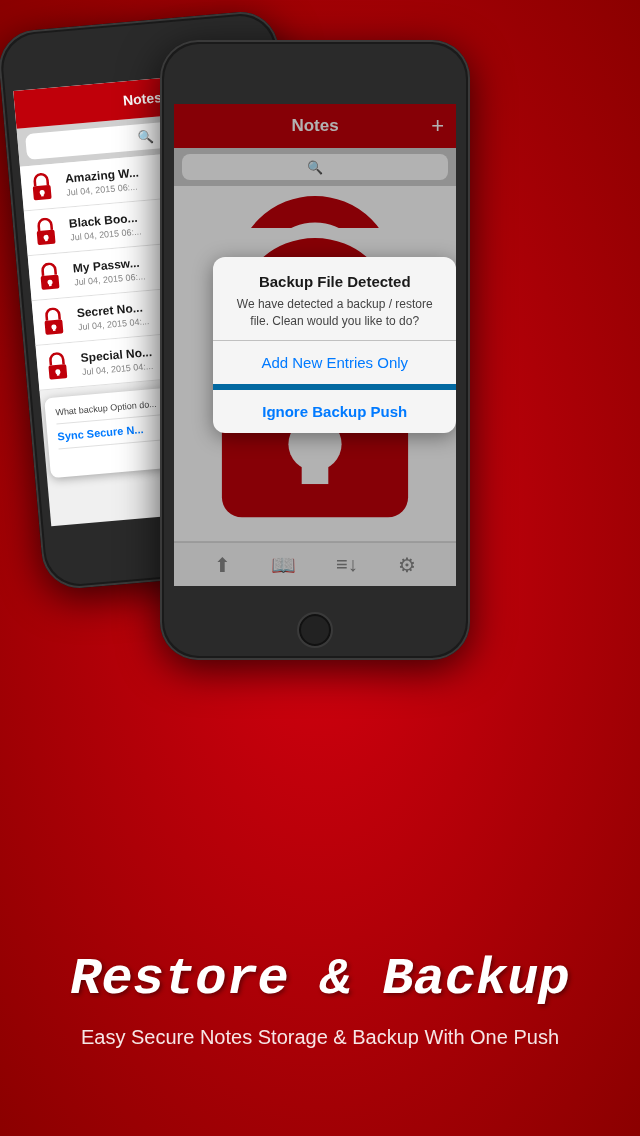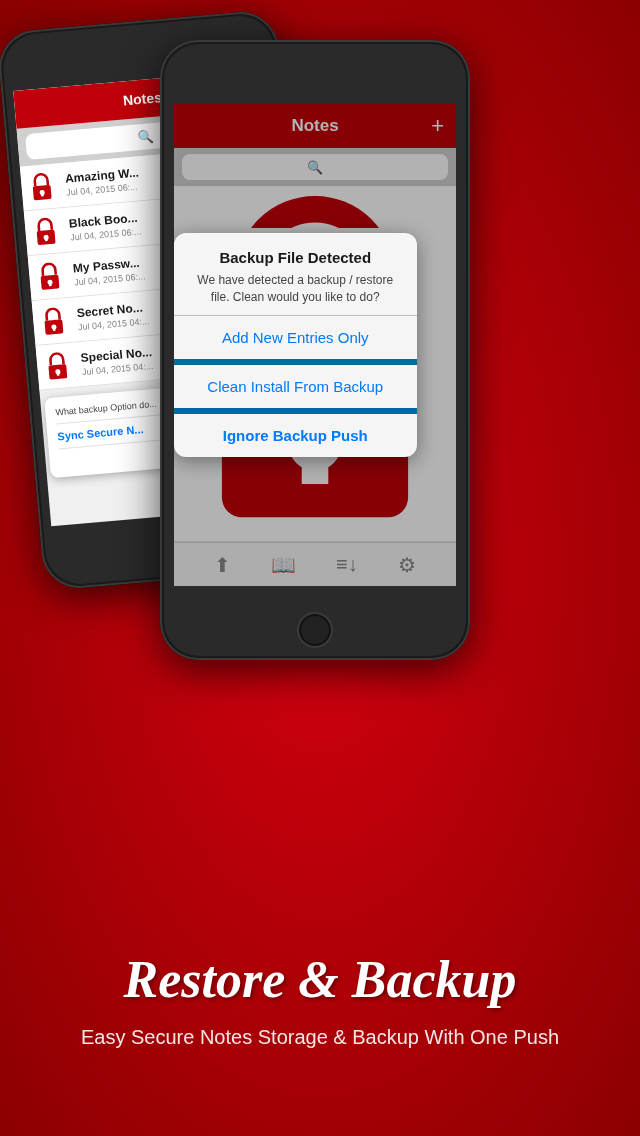--- a/index.html
+++ b/index.html
@@ -171,21 +171,21 @@
     }
     .toolbar-icon { font-size: 20px; color: #888; }
 
     
     .dialog-overlay {
       position: absolute;
       top: 0; left: 0; right: 0; bottom: 0;
       background: rgba(0,0,0,0.3);
       display: flex;
       align-items: center;
-      justify-content: flex-start;
+      justify-content: flex-end;
       z-index: 10;
     }
     .dialog-box {
       background: #f5f5f5;
       border-radius: 12px;
       width: 86%;
       overflow: hidden;
       box-shadow: 0 4px 20px rgba(0,0,0,0.4);
     }
     .dialog-header {
@@ -258,21 +258,21 @@
     }
     .headline {
       font-size: 52px;
       font-weight: 900;
       color: white;
       text-align: center;
       font-style: italic;
       text-shadow: 2px 2px 4px rgba(0,0,0,0.4);
       line-height: 1.1;
       margin-bottom: 14px;
-      font-family: Liberation Serif, serif;
+      font-family: Liberation Mono, monospace;
     }
     .subheadline {
       font-size: 20px;
       color: rgba(255,255,255,0.9);
       text-align: left;
       line-height: 1.4;
     }
 
     
     .lock-svg { width: 100%; height: 100%; }
@@ -409,21 +409,20 @@
         </div>
 
         <div class="dialog-overlay">
           <div class="dialog-box">
             <div class="dialog-header">
               <div class="dialog-title">Backup File Detected</div>
               <div class="dialog-message">We have detected a backup / restore file. Clean would you like to do?</div>
             </div>
             <div class="dialog-divider"></div>
             <div class="dialog-button">Add New Entries Only</div>
-            <div class="dialog-button">Clean Install From Backup</div>
             <div class="dialog-button bold">Ignore Backup Push</div>
           </div>
         </div>
 
         <div style="position:absolute; bottom:44px; left:0; right:0;">
           <div class="note-item">
             <svg class="lock-icon lock-svg" viewBox="0 0 40 44">
               <rect x="6" y="20" width="28" height="22" rx="3" fill="#c0000a"></rect>
               <path d="M10 20 v-8 a10 10 0 0 1 20 0 v8" fill="none" stroke="#c0000a" stroke-width="4"></path>
               <circle cx="20" cy="31" r="4" fill="white"></circle>

